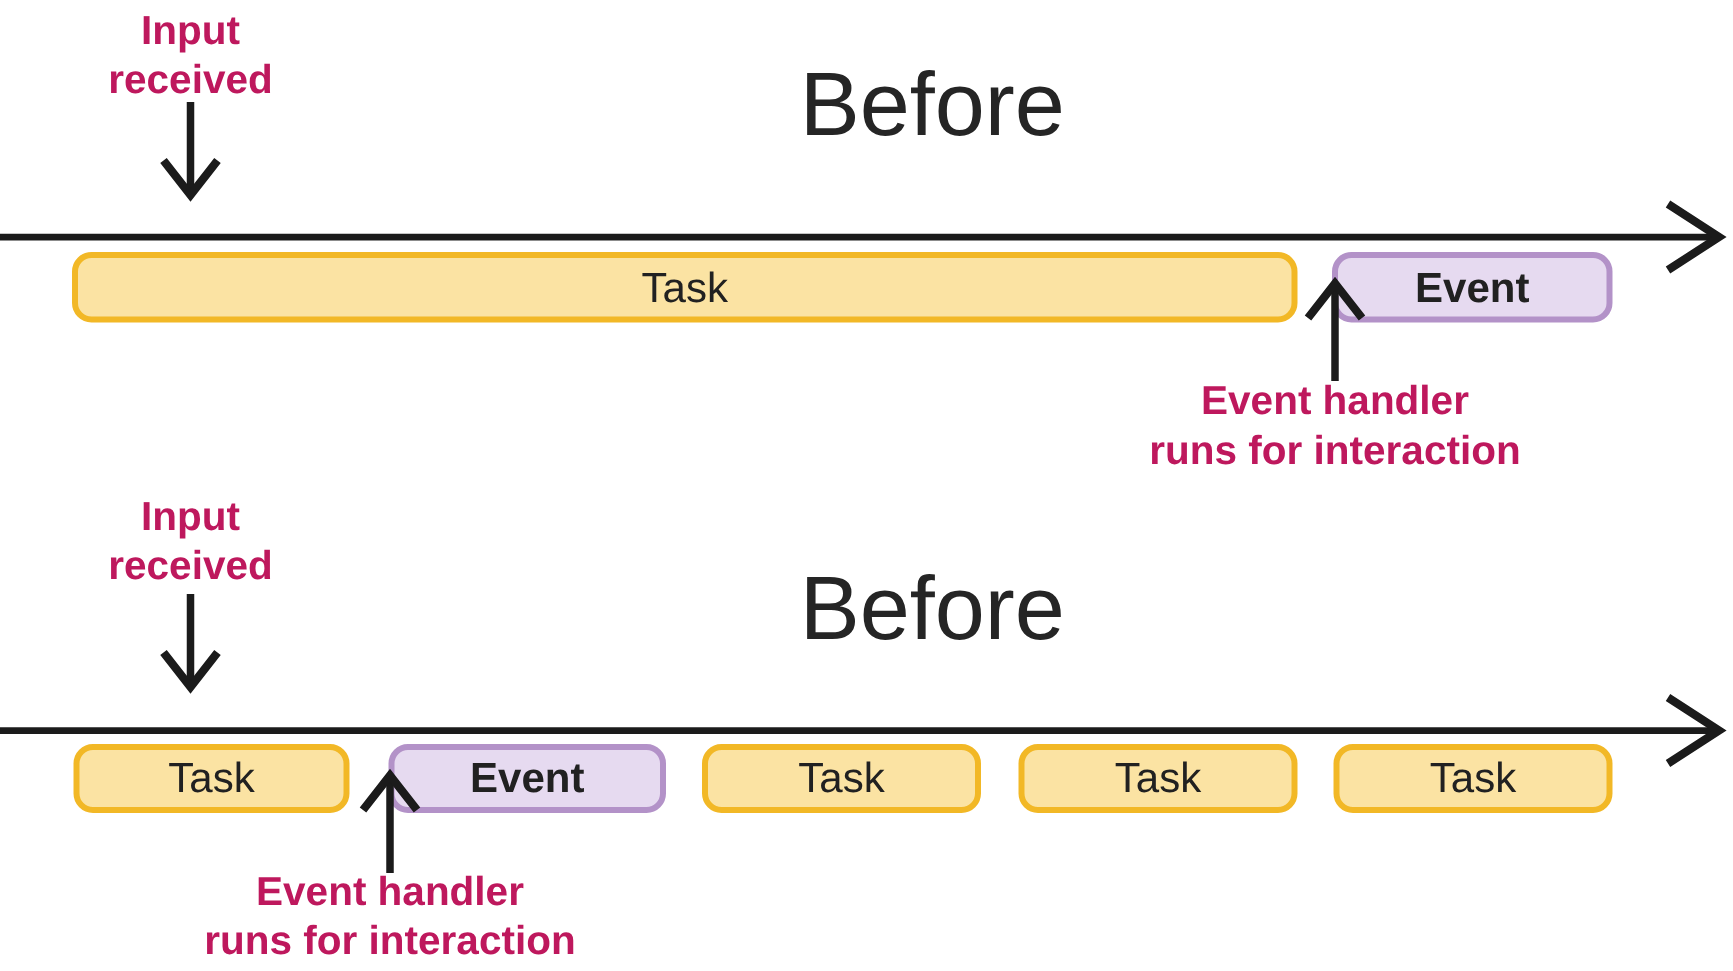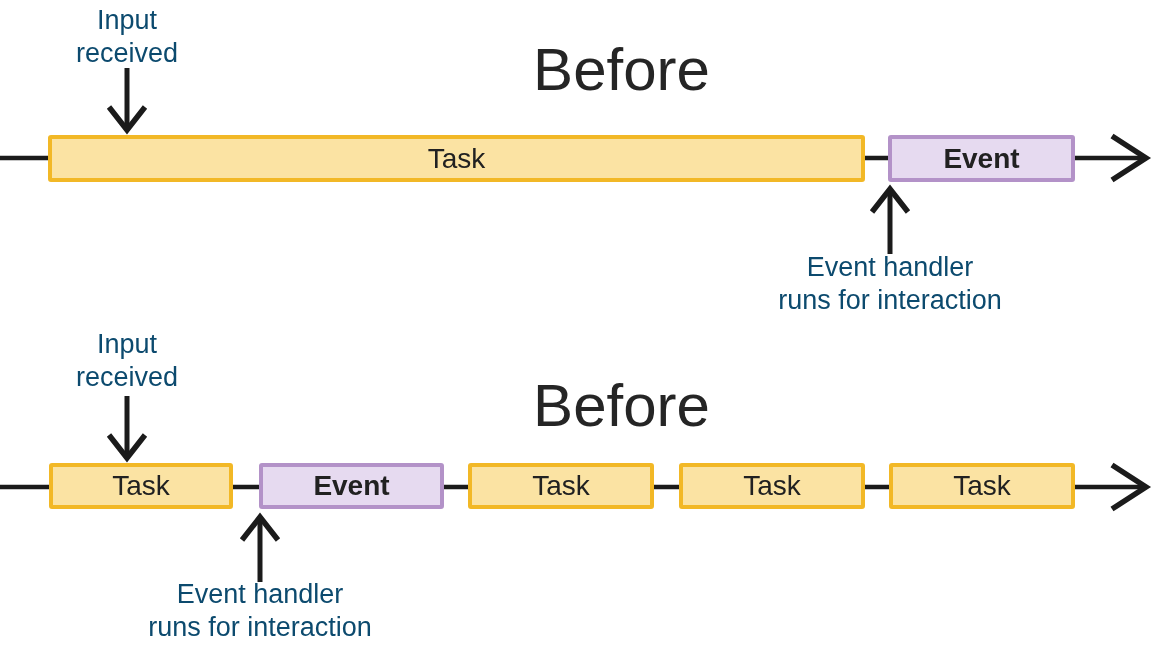--- a/index.html
+++ b/index.html
@@ -7,27 +7,27 @@
     position:relative;width:1155px;height:647px;background:#ffffff;
     font-family:"Liberation Sans", sans-serif;color:#212121;overflow:hidden;
   }
   .title{
     position:absolute;left:0;width:100%;text-align:center;
     font-size:60px;font-weight:400;color:#252525;line-height:1;margin-left:44px;
   }
   .box{
     position:absolute;box-sizing:border-box;z-index:2;
     display:flex;align-items:center;justify-content:center;
-    font-size:28px;border:4px solid;border-radius:3px;color:#212121;
+    font-size:28px;border:4px solid;border-radius:13px;color:#212121;margin-top:33px;
   }
   .task{background:var(--task-fill);border-color:var(--task-border);}
   .event{background:var(--event-fill);border-color:var(--event-border);font-weight:bold;}
   .note{
     position:absolute;text-align:center;font-size:27px;line-height:33px;
-    white-space:pre-line;color:#0c4a6e;z-index:1;
+    white-space:pre-line;color:#be185d;z-index:1;font-weight:bold;
   }
   .arr{position:absolute;color:var(--line);z-index:1;}
   .arr.head{z-index:3;}
 </style>
 </head>
 <body>
 
 <div class="stage">
 
   <div class="title" style="top:40px;">Before</div>

